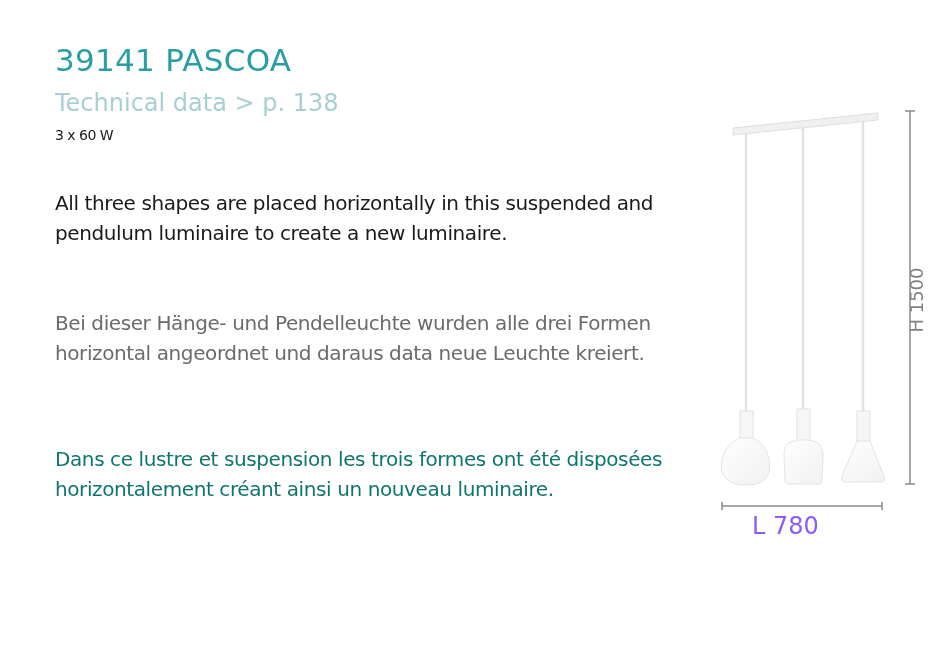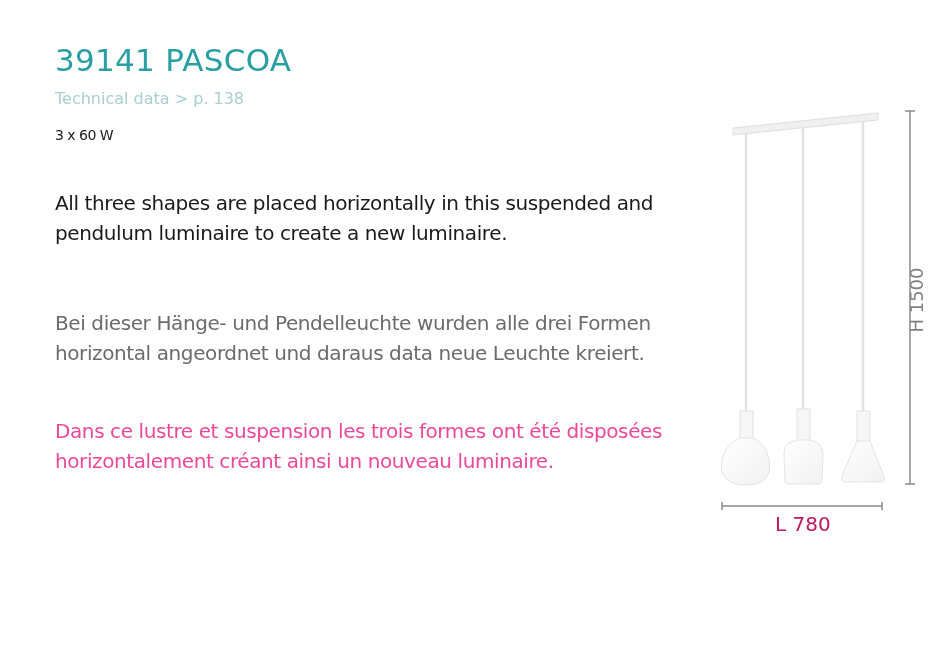--- a/index.html
+++ b/index.html
@@ -1,25 +1,25 @@
 <!DOCTYPE html>
 <html><head>
   <meta charset="utf-8">
   <style>
     html, body { margin: 0; padding: 0; background: #ffffff; }
     body { width: 946px; height: 664px; position: relative; overflow: hidden; font-family: "DejaVu Sans", "Liberation Sans", sans-serif; }
     .title { position: absolute; left: 55px; top: 42px; font-size: 31px; color: #2a9fa3; letter-spacing: 0.3px; white-space: nowrap; text-align: center; }
-    .techref { position: absolute; left: 55px; top: 89px; font-size: 16px; color: #a9cfd2; white-space: nowrap; }
+    .techref { position: absolute; left: 55px; top: 89px; font-size: 24px; color: #a9cfd2; white-space: nowrap; }
     .wattage { position: absolute; left: 55px; top: 127px; font-size: 14px; color: #1a1a1a; white-space: nowrap; letter-spacing: -0.5px; }
     .para { position: absolute; left: 55px; width: 610px; font-size: 20px; line-height: 30px; margin: 0; letter-spacing: -0.4px; }
     .para-en { top: 188px; color: #1a1a1a; }
     .para-de { top: 308px; color: #6b6b6b; }
-    .para-fr { top: 416px; color: #ec4899; }
+    .para-fr { top: 444px; color: #0f766e; }
     .drawing { position: absolute; left: 700px; top: 100px; width: 246px; height: 450px; }
-    .dim-label-l { position: absolute; left: 775px; top: 512px; font-size: 20px; color: #be185d; white-space: nowrap; }
+    .dim-label-l { position: absolute; left: 752px; top: 512px; font-size: 24px; color: #8b5cf6; white-space: nowrap; }
     .dim-label-h { position: absolute; left: 916px; top: 300px; font-size: 18px; color: #808080; white-space: nowrap; transform: translate(-50%, -50%) rotate(-90deg); transform-origin: center; }
   </style>
 </head>
 <body>
 
 <div class="title">39141 PASCOA</div>
 <div class="techref">Technical data &gt; p. 138</div>
 <div class="wattage">3 x 60 W</div>
 
 <p class="para para-en">All three shapes are placed horizontally in this suspended and pendulum luminaire to create a new luminaire.</p>

